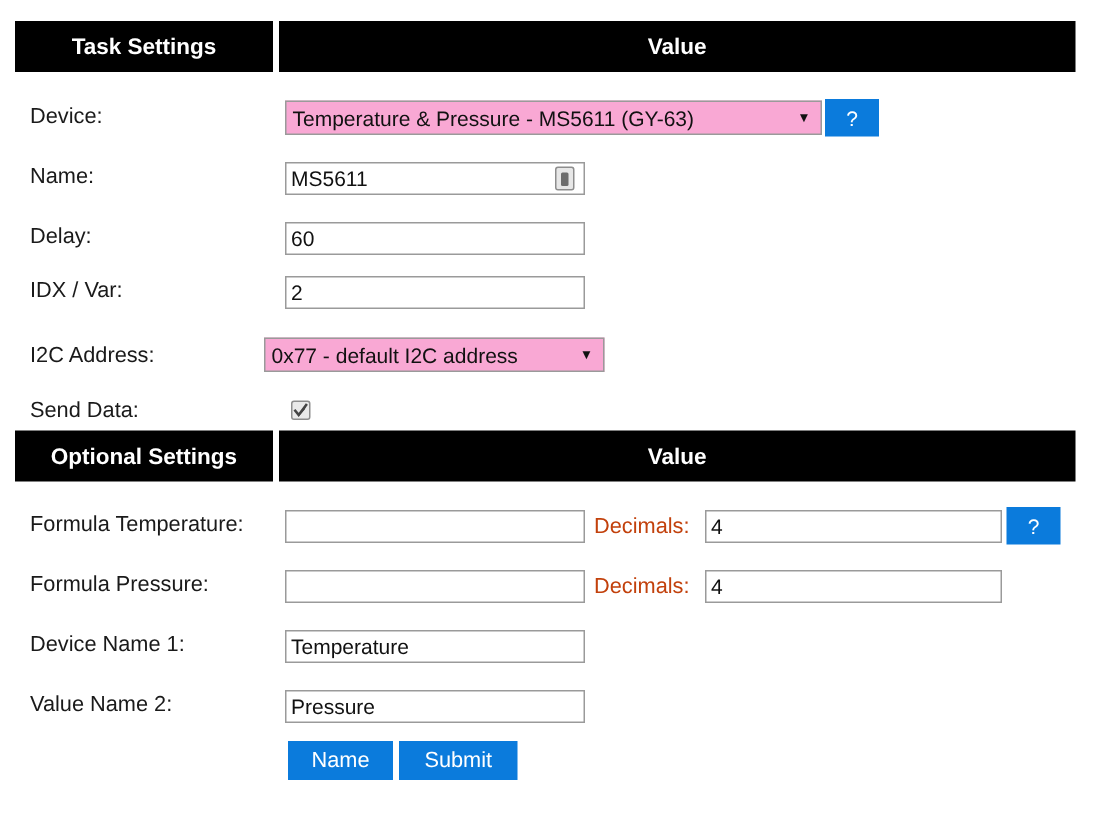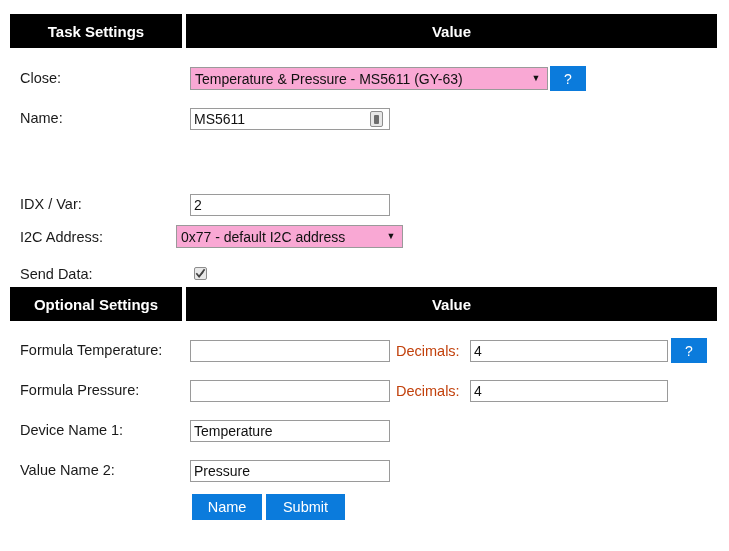--- a/index.html
+++ b/index.html
@@ -185,21 +185,21 @@
 
 <div class="page">
 
   <div class="section-header" style="top:14px;">
     <div class="hdr-cell left">Task Settings</div>
     <div class="hdr-gap"></div>
     <div class="hdr-cell right">Value</div>
   </div>
 
   <div class="row" style="top:58px;">
-    <span class="label" style="top:13px;">Close:</span>
+    <span class="label" style="top:13px;">Device:</span>
 
     <div class="sel-wrap" style="left:190px; top:9px; width:358px;">
       <div class="sel-face">
         <span class="sel-text">Temperature &amp; Pressure - MS5611 (GY-63)</span>
         <span class="sel-arrow">▼</span>
       </div>
     </div>
 
     <button class="help-btn" style="left:550px; top:8px; width:36px; height:25px;">?</button>
   </div>
@@ -207,22 +207,26 @@
   <div class="row" style="top:98px;">
     <span class="label" style="top:13px;">Name:</span>
 
     <input class="txt ctrl" type="text" style="left: 190px; top: 10px; width: 200px;" value="MS5611">
 
     <span class="name-icon" style="left:370px; top:13px;">
         <i></i>
       </span>
   </div>
 
-
-  <div class="row" style="top:184px;">
+  <div class="row" style="top:138px;">
+    <span class="label" style="top:13px;">Delay:</span>
+    <input class="txt ctrl" type="text" style="left: 190px; top: 10px; width: 200px;" value="60">
+  </div>
+
+  <div class="row" style="top:174px;">
     <span class="label" style="top:13px;">IDX / Var:</span>
     <input class="txt ctrl" type="text" style="left: 190px; top: 10px; width: 200px;" value="2">
   </div>
 
   <div class="row" style="top:216px;">
     <span class="label" style="top:14px;">I2C Address:</span>
 
     <div class="sel-wrap" style="left:176px; top:9px; width:227px;">
       <div class="sel-face">
         <span class="sel-text">0x77 - default I2C address</span>

